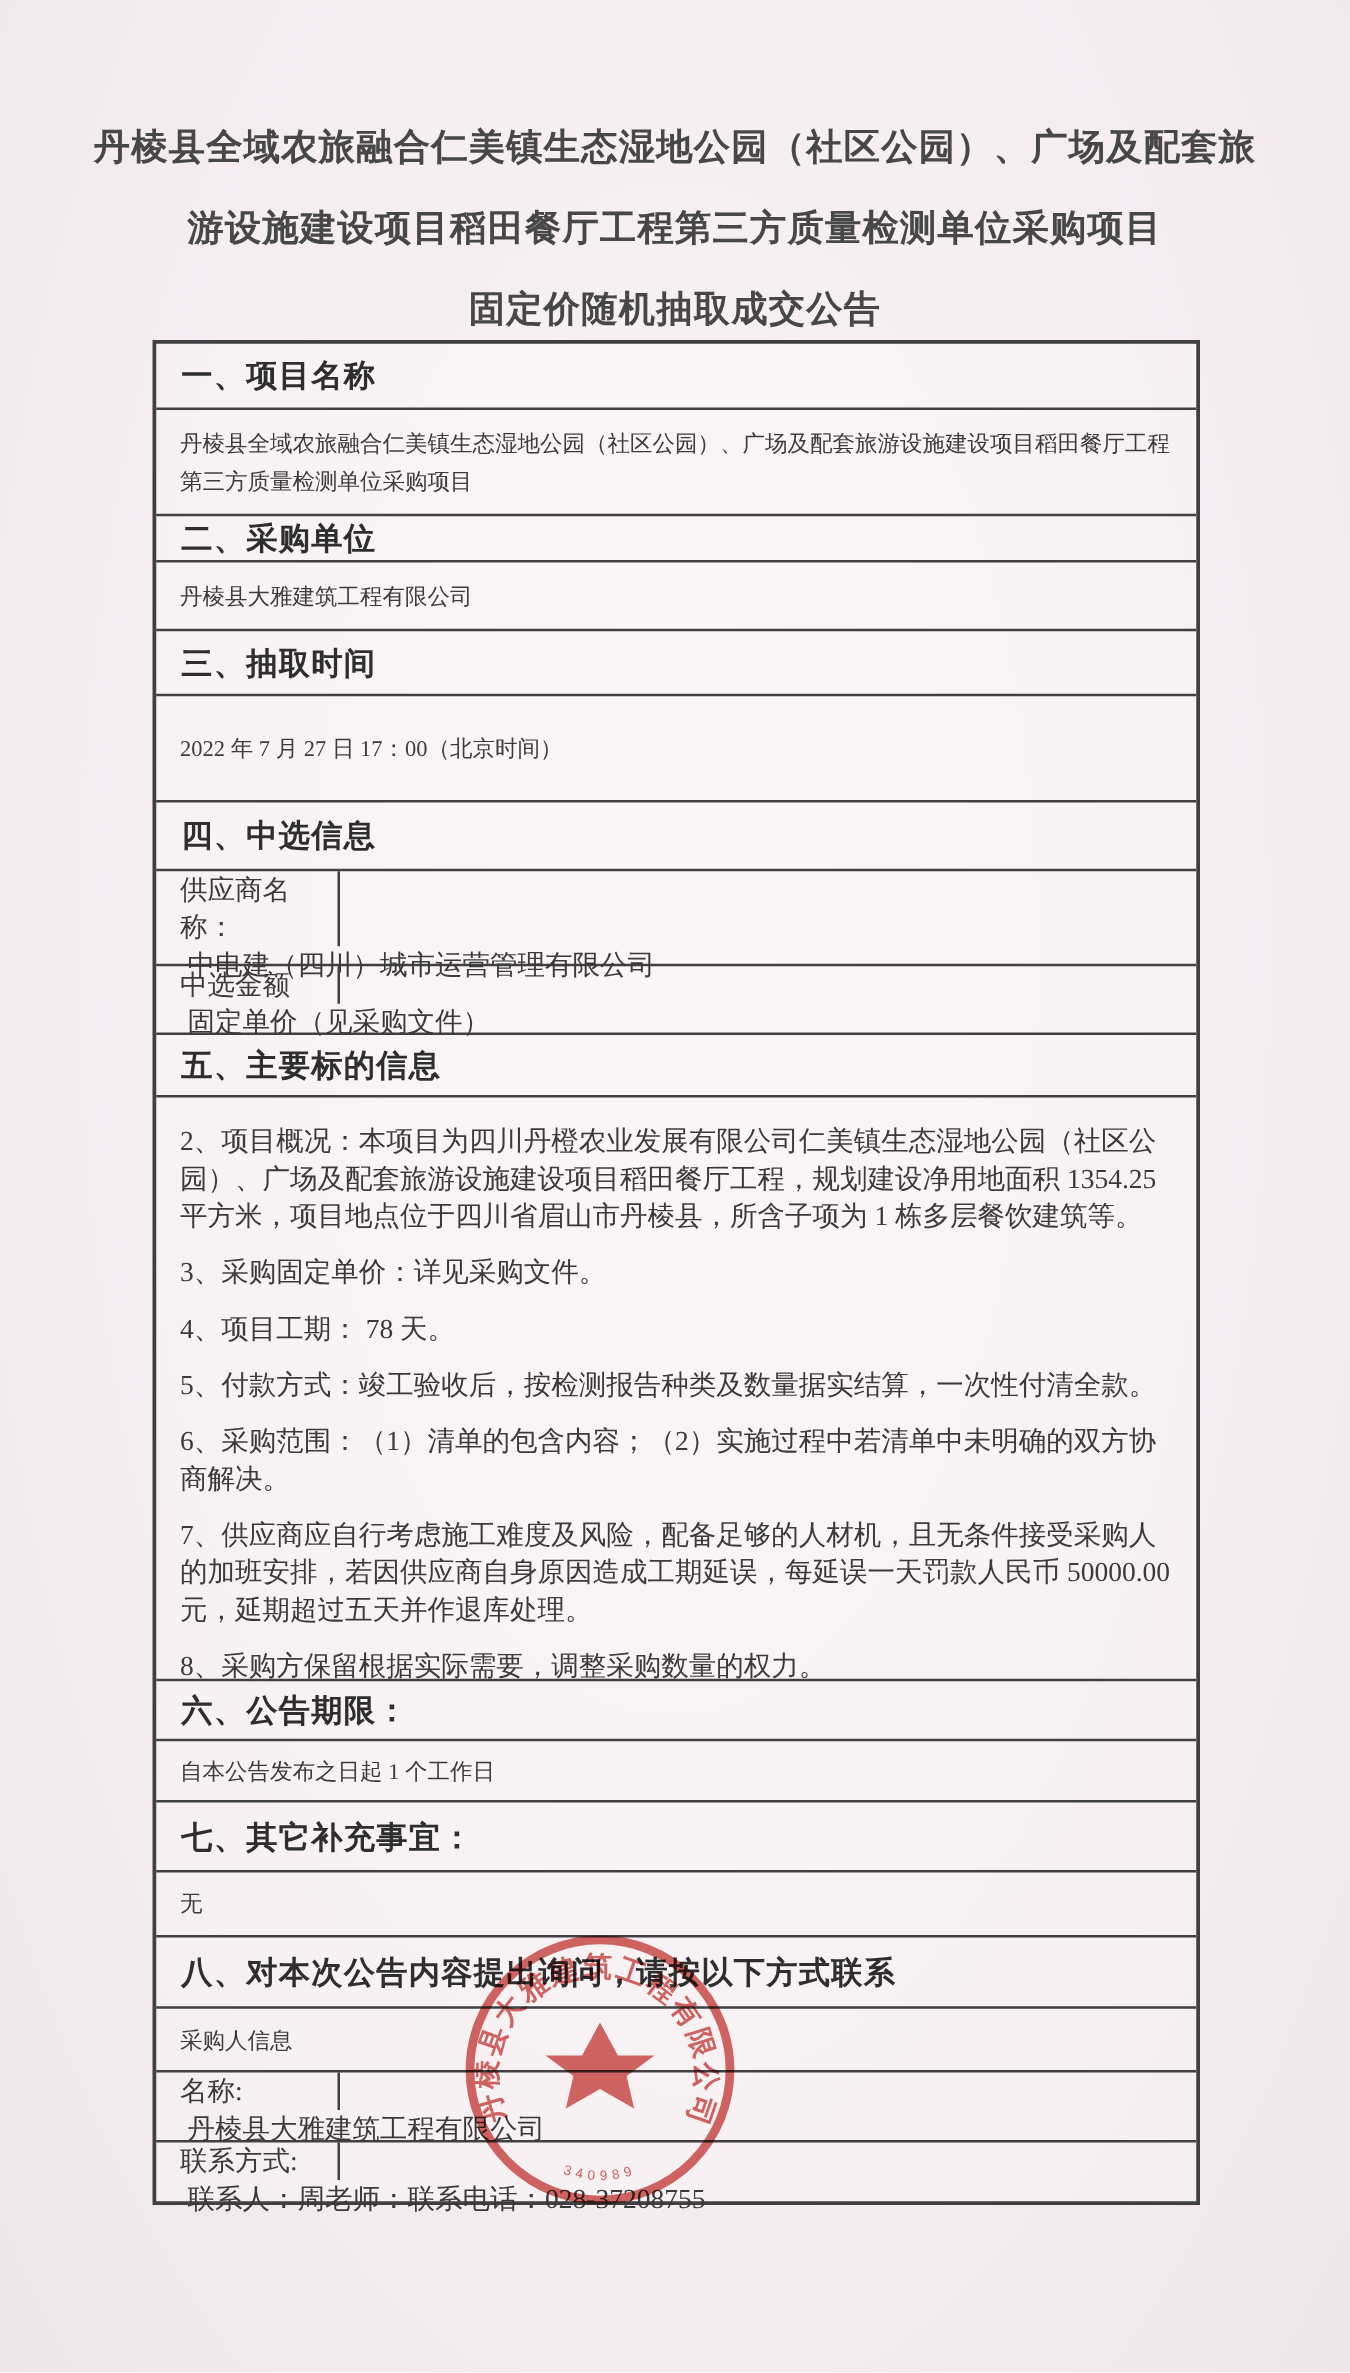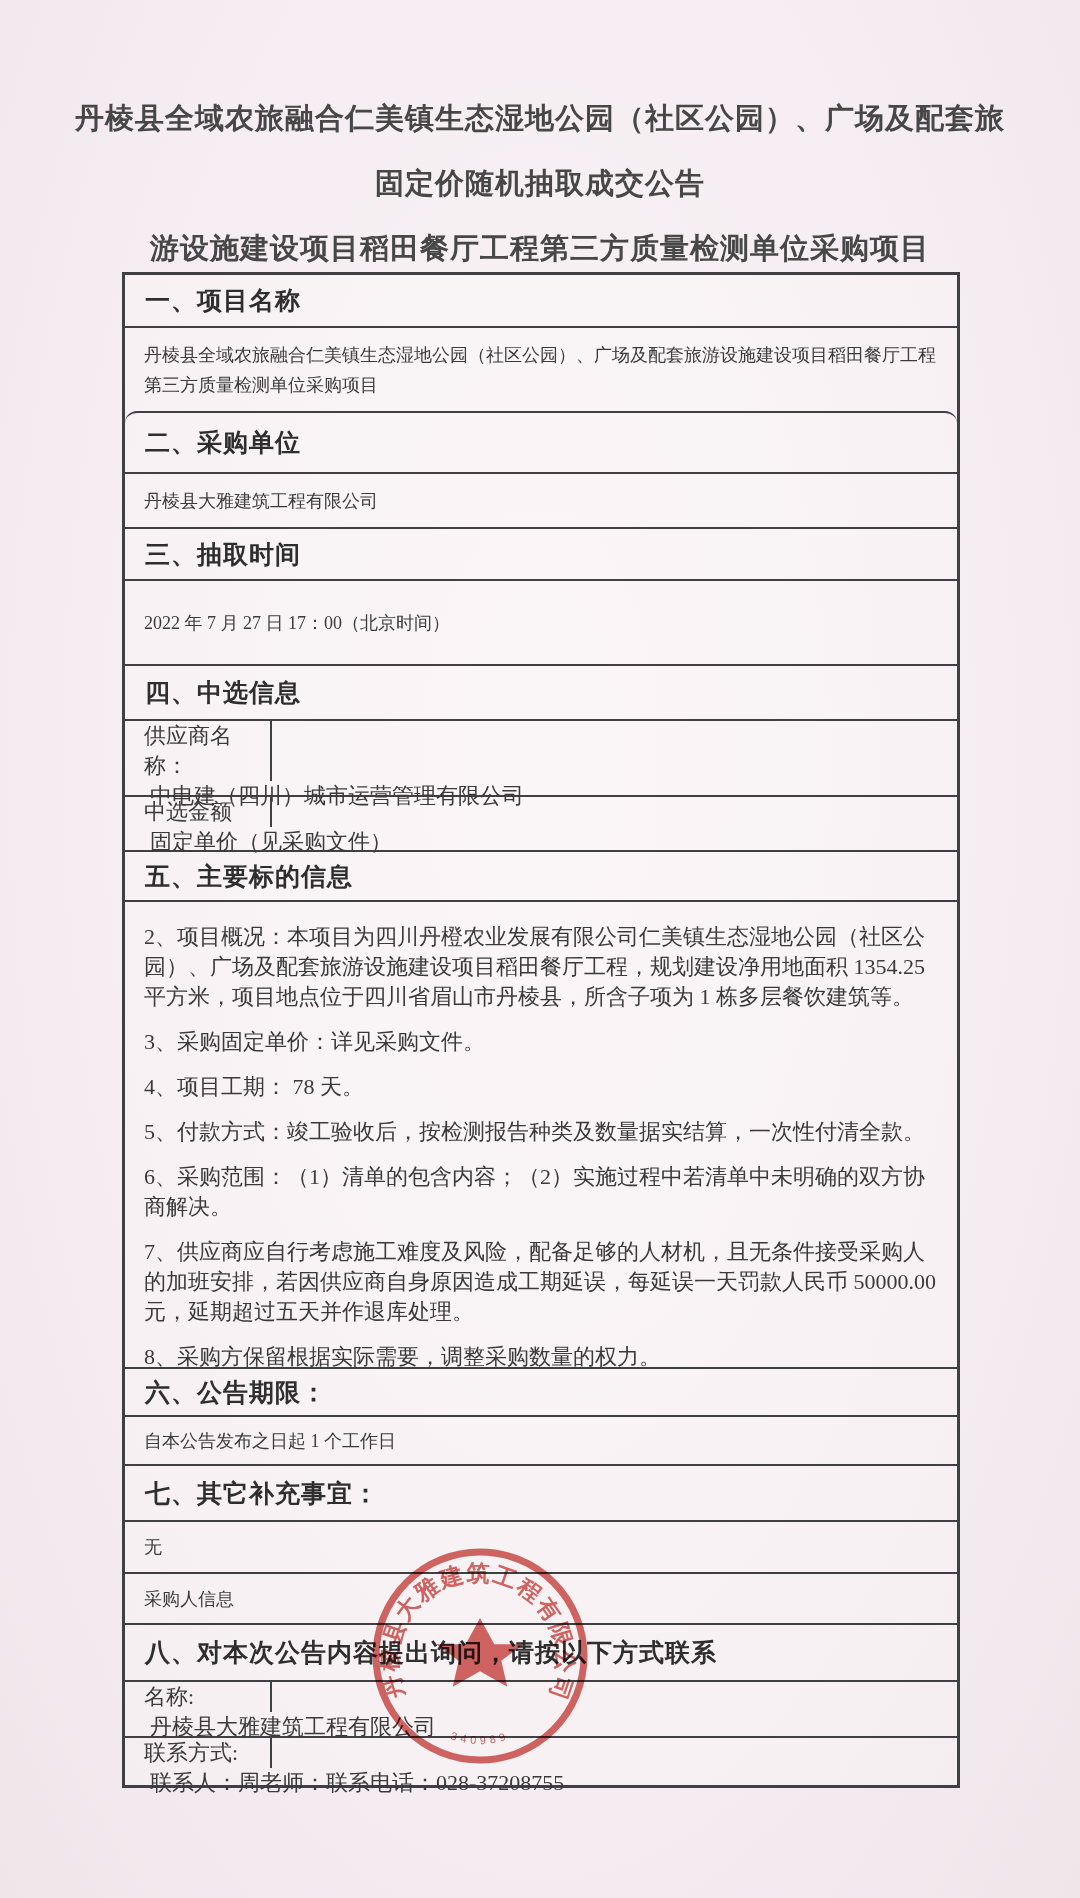--- a/index.html
+++ b/index.html
@@ -66,21 +66,21 @@
   }
   .bigrow{
     display:block;
     padding:20px 20px 4px 19px;
     font-size:22px;
     line-height:30px;
   }
   .bigrow p{margin:0 0 15px 0;}
   
   .r-h1{height:51px;}  .r-c1{height:85px;line-height:30px;}
-  .r-h2{height:61px;border-radius:12px;}  .r-c2{height:55px;}
+  .r-h2{height:37px;}  .r-c2{height:55px;}
   .r-h3{height:52px;}  .r-c3{height:85px;}
   .r-h4{height:55px;}  .r-c4a{height:76px;} .r-c4b{height:55px;}
   .r-h5{height:50px;}  .r-c5{height:467px;}
   .r-h6{height:48px;}  .r-c6{height:49px;}
   .r-h7{height:56px;}  .r-c7{height:52px;}
   .r-h8{height:57px;}  .r-c8{height:51px;}
   .r-c9{height:56px;}  .r-c10{height:49px;}
   .stamp{
     position:absolute;
     left:360px;top:1536px;
@@ -90,22 +90,22 @@
     pointer-events:none;
   }
 </style>
 </head>
 <body>
 
 <div class="page">
 
   <div class="title">
     <div>丹棱县全域农旅融合仁美镇生态湿地公园（社区公园）、广场及配套旅</div>
+    <div>游设施建设项目稻田餐厅工程第三方质量检测单位采购项目</div>
     <div>固定价随机抽取成交公告</div>
-    <div>游设施建设项目稻田餐厅工程第三方质量检测单位采购项目</div>
   </div>
 
   <div class="doc-table">
 
     <div class="row hrow r-h1">一、项目名称</div>
     <div class="row crow r-c1">丹棱县全域农旅融合仁美镇生态湿地公园（社区公园）、广场及配套旅游设施建设项目稻田餐厅工程第三方质量检测单位采购项目</div>
 
     <div class="row hrow r-h2">二、采购单位</div>
     <div class="row crow r-c2">丹棱县大雅建筑工程有限公司</div>
 
@@ -132,22 +132,22 @@
       <p>7、供应商应自行考虑施工难度及风险，配备足够的人材机，且无条件接受采购人的加班安排，若因供应商自身原因造成工期延误，每延误一天罚款人民币 50000.00 元，延期超过五天并作退库处理。</p>
       <p>8、采购方保留根据实际需要，调整采购数量的权力。</p>
     </div>
 
     <div class="row hrow r-h6">六、公告期限：</div>
     <div class="row crow r-c6">自本公告发布之日起 1 个工作日</div>
 
     <div class="row hrow r-h7">七、其它补充事宜：</div>
     <div class="row crow r-c7">无</div>
 
+    <div class="row hrow r-h8">八、对本次公告内容提出询问，请按以下方式联系</div>
     <div class="row crow r-c8">采购人信息</div>
-    <div class="row hrow r-h8">八、对本次公告内容提出询问，请按以下方式联系</div>
     <div class="row cols r-c9">
       <div class="lbl">名称:</div>
       <div class="val">丹棱县大雅建筑工程有限公司</div>
     </div>
     <div class="row cols r-c10">
       <div class="lbl">联系方式:</div>
       <div class="val">联系人：周老师：联系电话：028-37208755</div>
     </div>
 
   </div>

